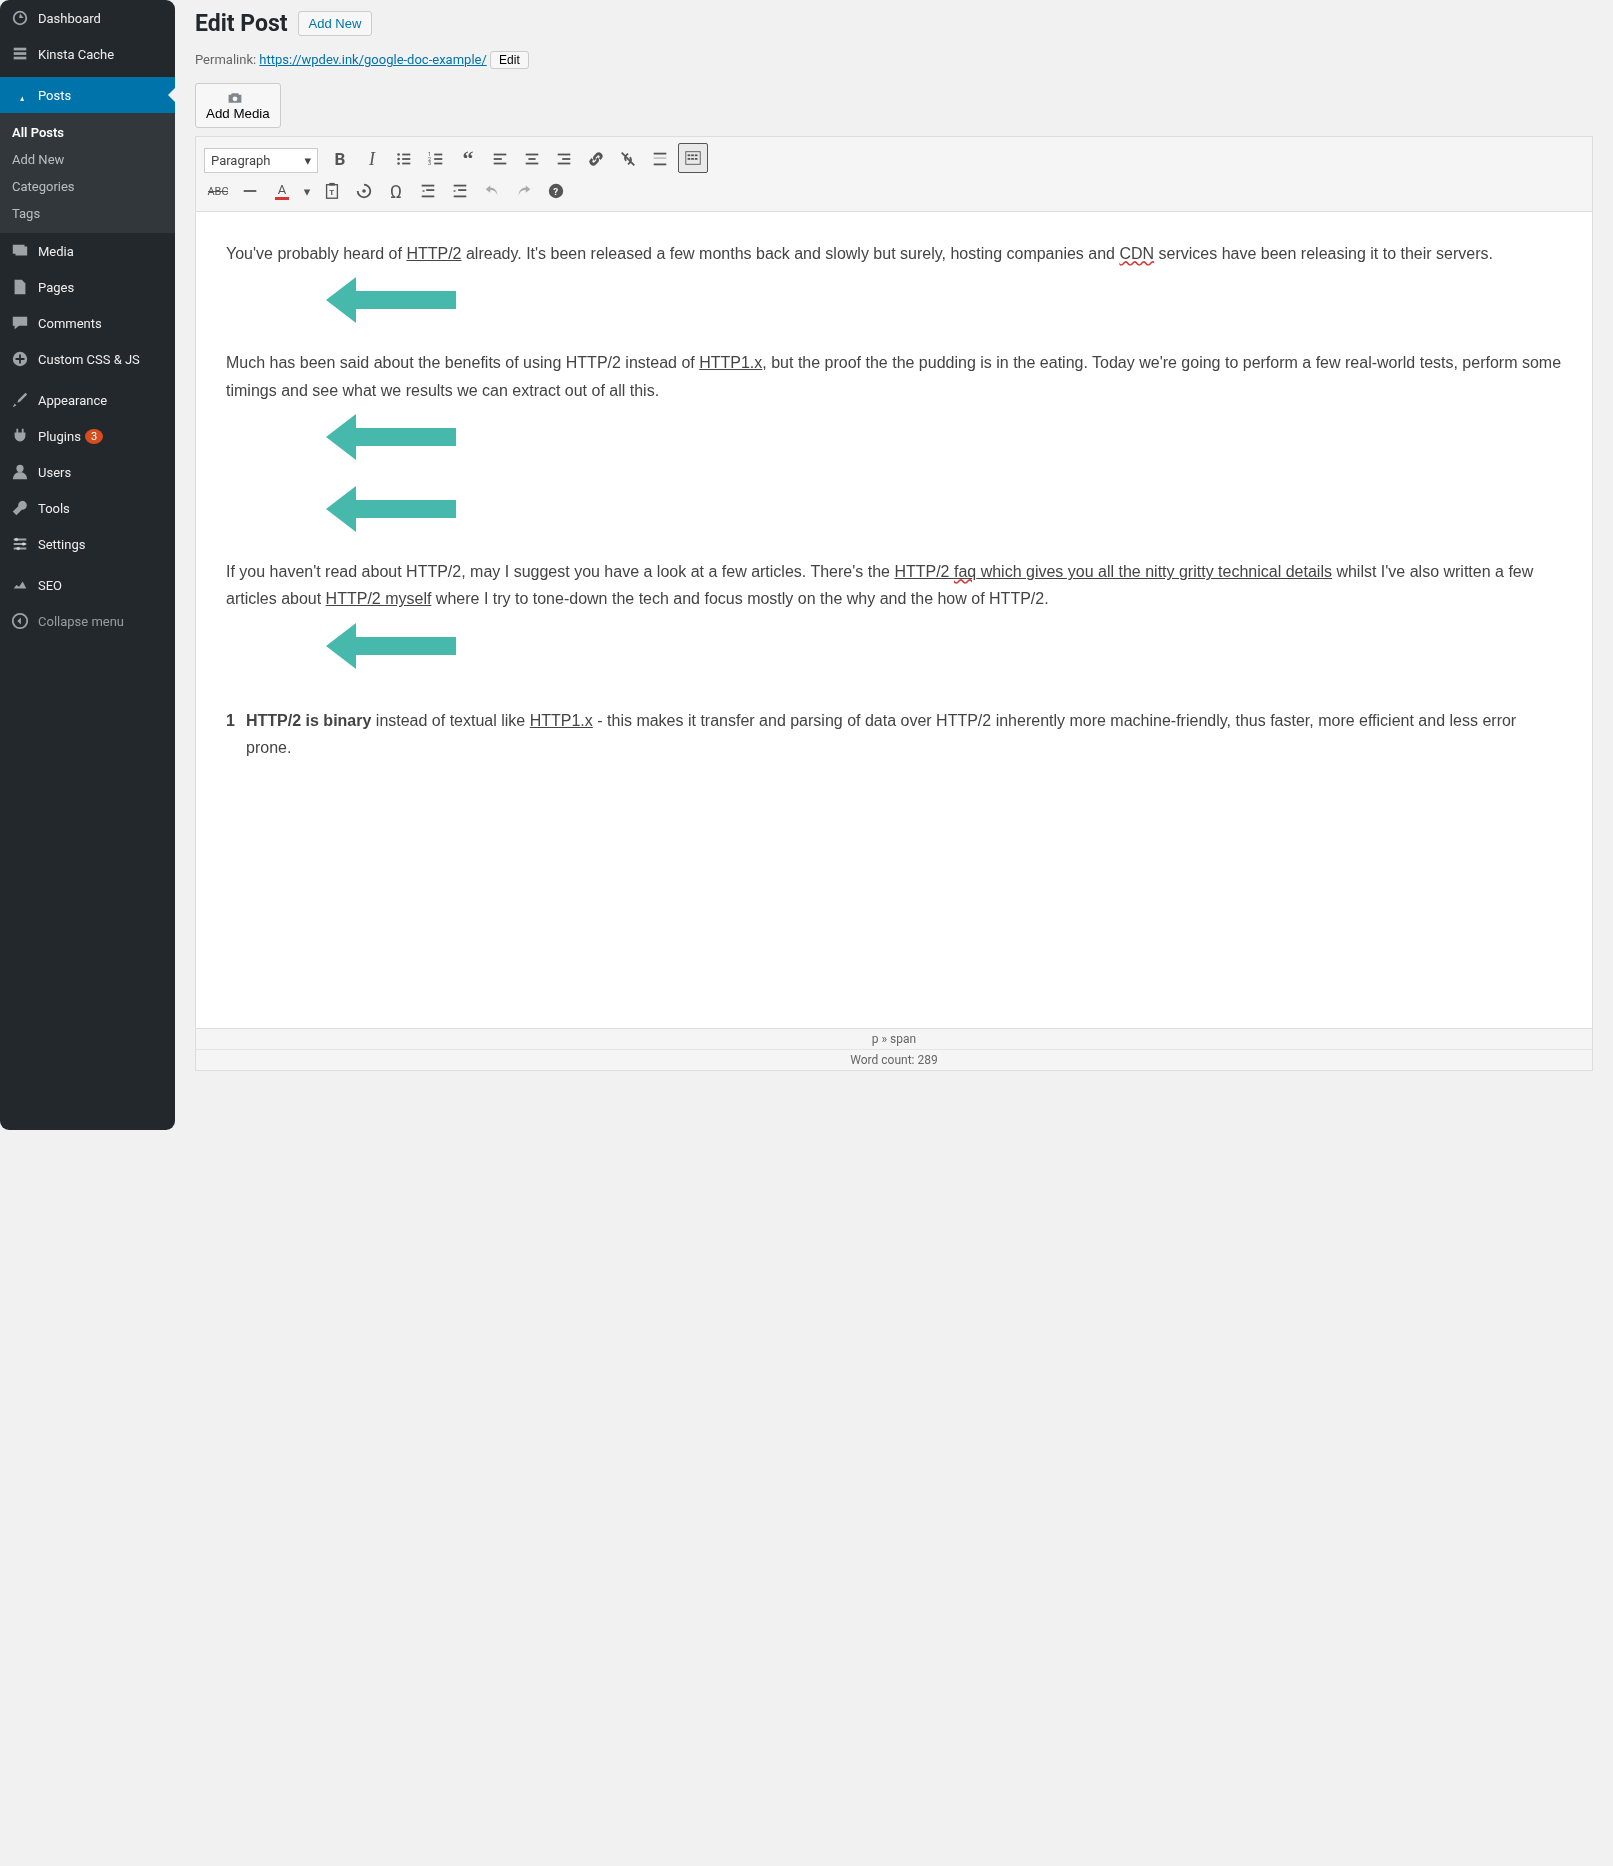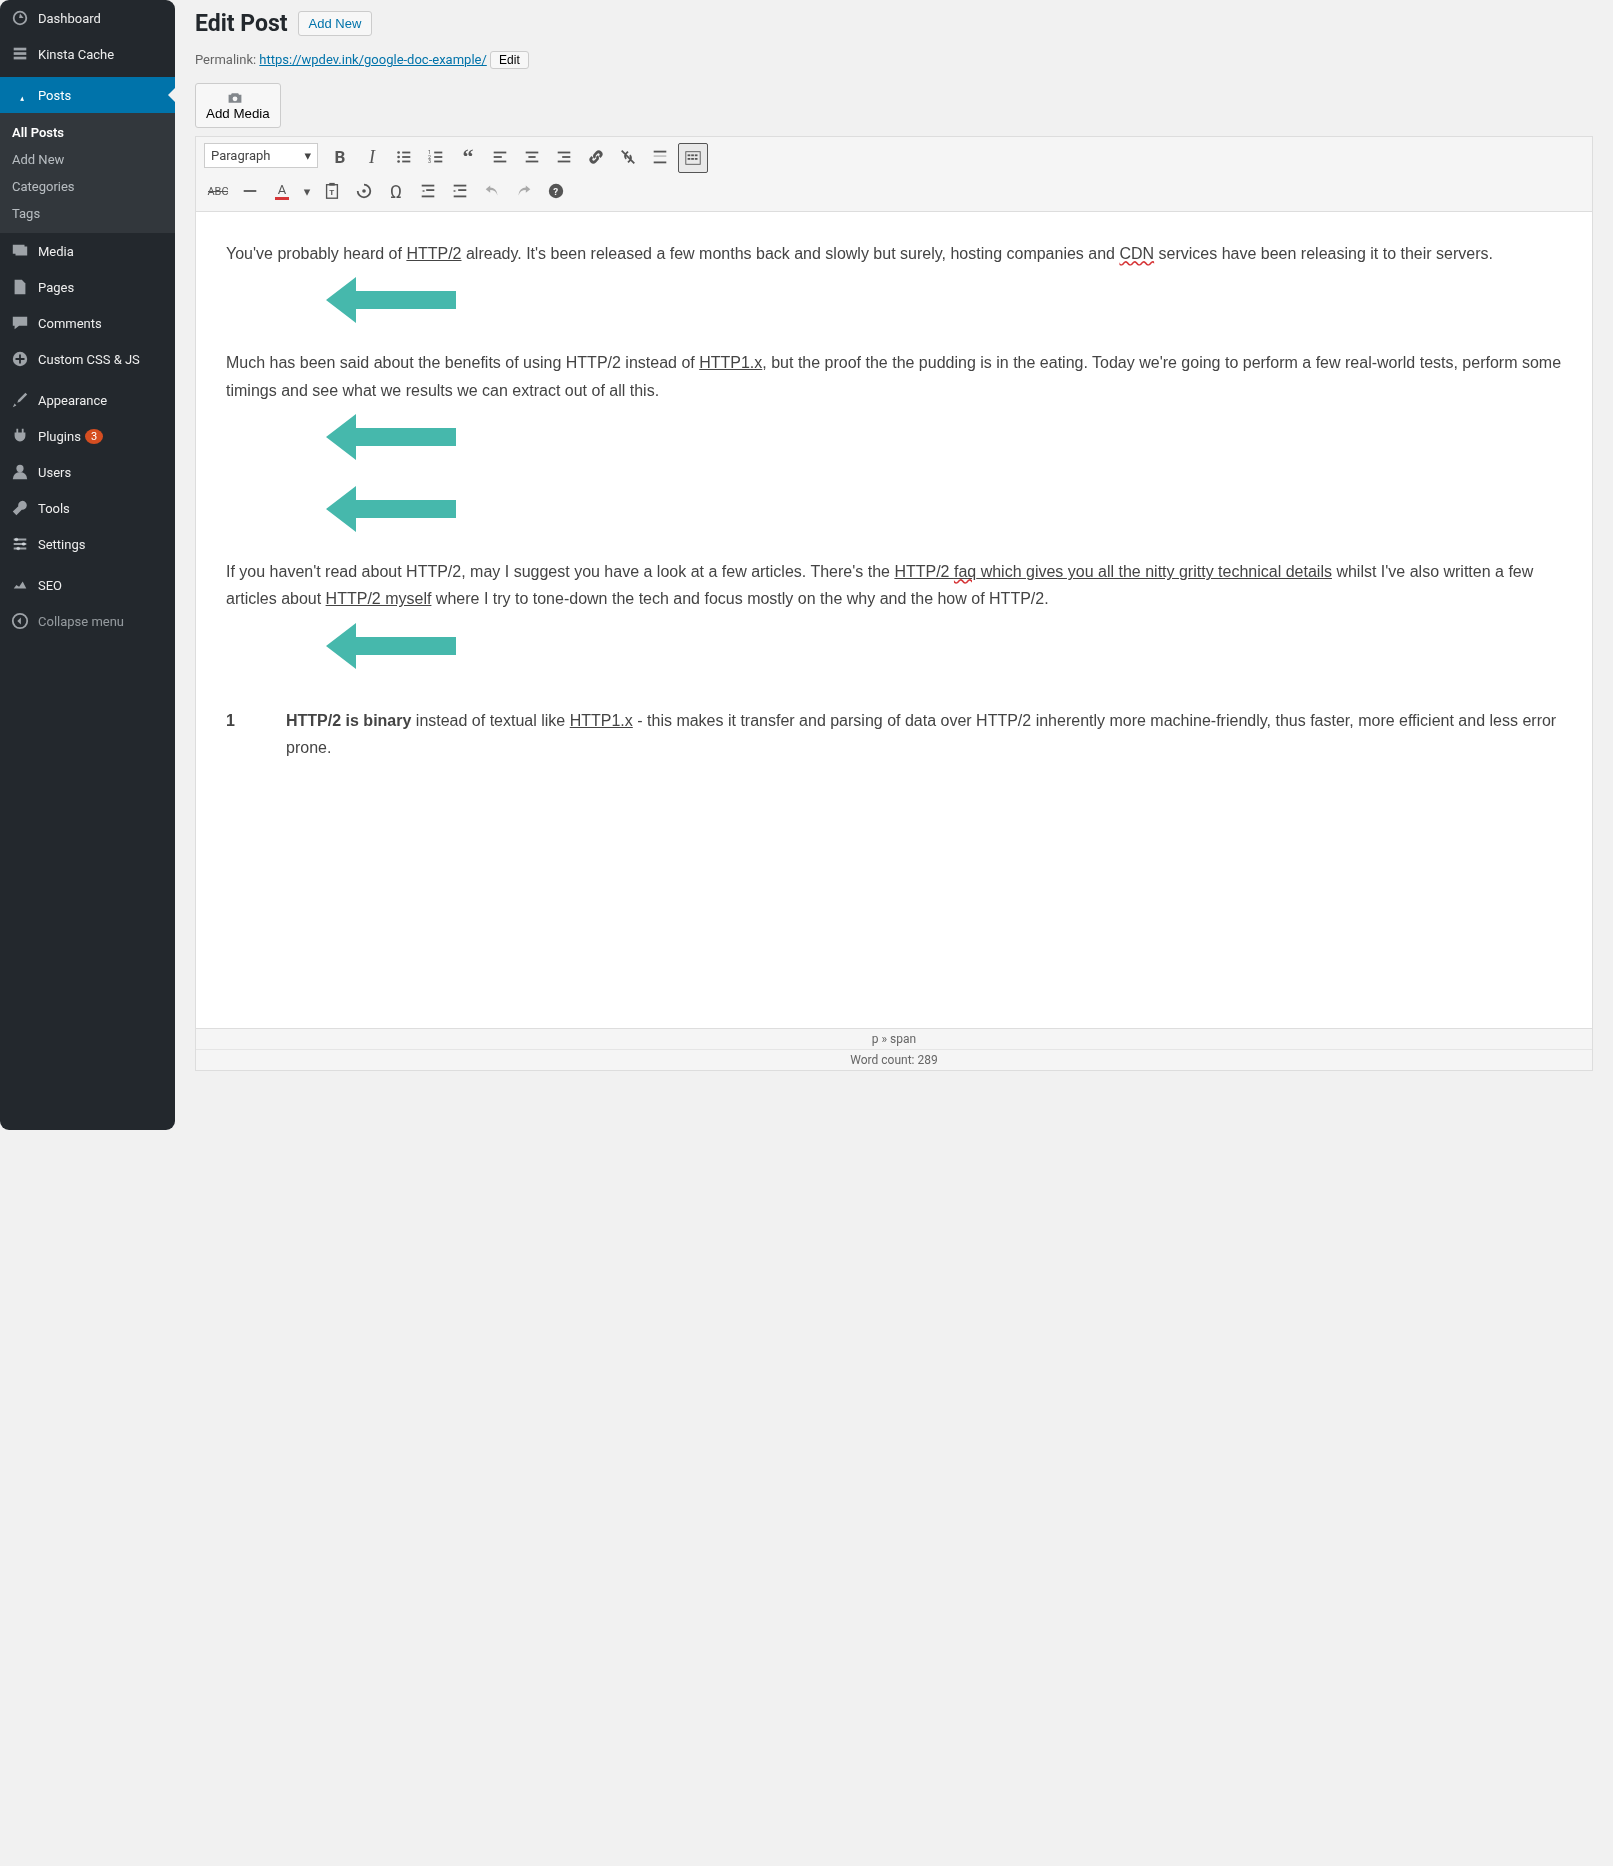--- a/index.html
+++ b/index.html
@@ -20,21 +20,21 @@
   .hrow{display:flex;align-items:center;margin:10px 0 14px;}
   h1{font-size:23px;font-weight:700;margin:0 10px 0 0;color:#23282d;}
   .btn{background:#f7f7f7;border:1px solid #ccc;padding:4px 10px;border-radius:3px;color:#0073aa;cursor:pointer;font-size:13px;}
   .title-input{width:100%;padding:6px 10px;font-size:22px;border:1px solid #ddd;background:#fff;box-sizing:border-box;color:#32373c;}
   .permalink{margin:8px 0 14px;color:#666;}
   .permalink a{color:#0073aa;text-decoration:underline;}
   .sm-btn{border:1px solid #ccc;background:#f7f7f7;padding:1px 8px;border-radius:3px;font-size:12px;cursor:pointer;}
   .media-btn{display:inline-flex;align-items:center;border:1px solid #ccc;background:#f7f7f7;padding:6px 10px;border-radius:3px;cursor:pointer;margin-bottom:8px;flex-direction:column;}
   .media-btn svg{width:16px;height:16px;margin-right:6px;fill:#82878c;}
   .toolbar{border:1px solid #ddd;background:#f5f5f5;padding:4px 6px;}
-  .trow{display:flex;align-items:flex-start;flex-wrap:wrap;}
+  .trow{display:flex;align-items:flex-end;flex-wrap:wrap;}
   .tbtn{width:28px;height:28px;display:inline-flex;align-items:center;justify-content:center;margin:2px;color:#555;cursor:pointer;border-radius:2px;}
   .tbtn.active{border:1px solid #555;background:#e9e9e9;}
   .tbtn svg{width:18px;height:18px;fill:currentColor;}
   .format-sel{border:1px solid #ccc;background:#fff;padding:4px 6px;margin:2px 6px 2px 2px;min-width:100px;display:inline-flex;align-items:center;justify-content:space-between;cursor:pointer;}
   .body{background:#fff;border:1px solid #ddd;border-top:none;padding:28px 30px;min-height:760px;color:#444;font-family:Arial, sans-serif;font-size:16px;line-height:1.7;}
   .body p{margin:0 0 8px;}
   .under{text-decoration:underline;}
   .redu{text-decoration:underline;text-decoration-color:#d63638;text-decoration-style:wavy;}
   .heading2{font-size:22px;color:#777;margin:20px 0 12px;}
   .arrow{margin:10px 0 18px 100px;}
@@ -351,21 +351,21 @@
           </svg></div>
       <div class="arrow"><svg width="130" height="46" viewBox="0 0 130 46">
             <path d="M0 23 L30 0 L30 14 L130 14 L130 32 L30 32 L30 46 Z"></path>
           </svg></div>
       <p>If you haven't read about HTTP/2, may I suggest you have a look at a few articles. There's the <span class="under">HTTP/2 <span class="redu" style="text-decoration-line:underline;">faq</span> which gives you all the nitty gritty technical details</span> whilst I've also written a few articles about <span class="under">HTTP/2 myself</span> where I try to tone-down the tech and focus mostly on the why and the how of HTTP/2.</p>
       <div class="arrow"><svg width="130" height="46" viewBox="0 0 130 46">
             <path d="M0 23 L30 0 L30 14 L130 14 L130 32 L30 32 L30 46 Z"></path>
           </svg></div>
       <div class="olrow">
         <div class="olnum">1</div>
-        <div style="flex:1;margin-left:40px;"><b>HTTP/2 is binary</b> instead of textual like <span class="under">HTTP1.x</span> - this makes it transfer and parsing of data over HTTP/2 inherently more machine-friendly, thus faster, more efficient and less error prone.</div>
+        <div style="flex:1;"><b>HTTP/2 is binary</b> instead of textual like <span class="under">HTTP1.x</span> - this makes it transfer and parsing of data over HTTP/2 inherently more machine-friendly, thus faster, more efficient and less error prone.</div>
       </div>
     </div>
 
     <div class="status">
       <div>p » span</div>
       <div>Word count: 289</div>
     </div>
   </div>
 </div>
 

